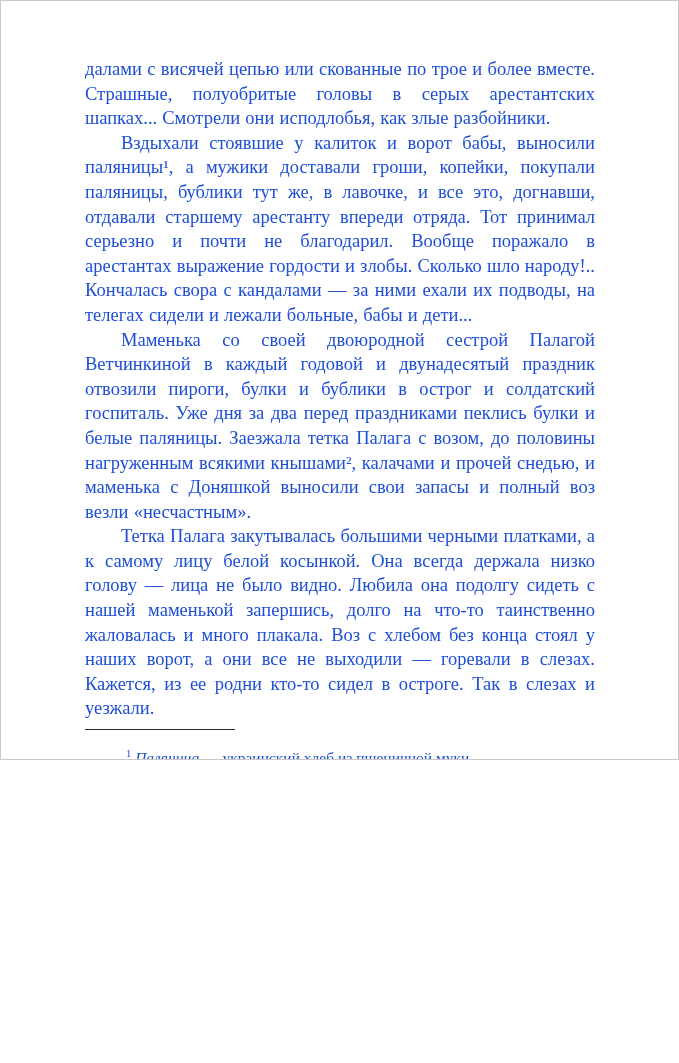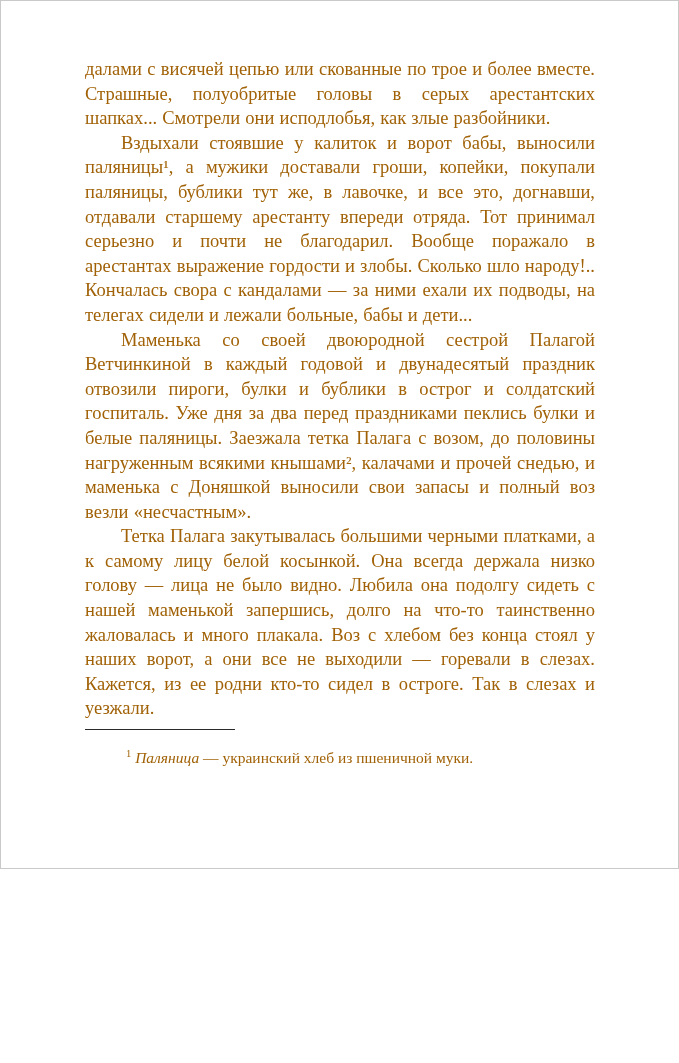--- a/index.html
+++ b/index.html
@@ -3,26 +3,26 @@
 <meta charset="utf-8">
 <style>
   html, body {
     margin: 0;
     padding: 0;
     background: #ffffff;
   }
   .page {
     position: relative;
     width: 679px;
-    height: 869px;
+    height: 760px;
     box-sizing: border-box;
     background: #ffffff;
     border: 1px solid #c9c9c9;
     font-family: "Liberation Serif", "DejaVu Serif", serif;
-    color: #a16207;
+    color: #1d4ed8;
     padding: 56px 83px 0 84px;
     overflow: hidden;
   }
   .text-block p {
     margin: 0;
     font-size: 18.5px;
     line-height: 24.6px;
     text-align: justify;
     text-indent: 36px;
     word-spacing: 0.5px;

